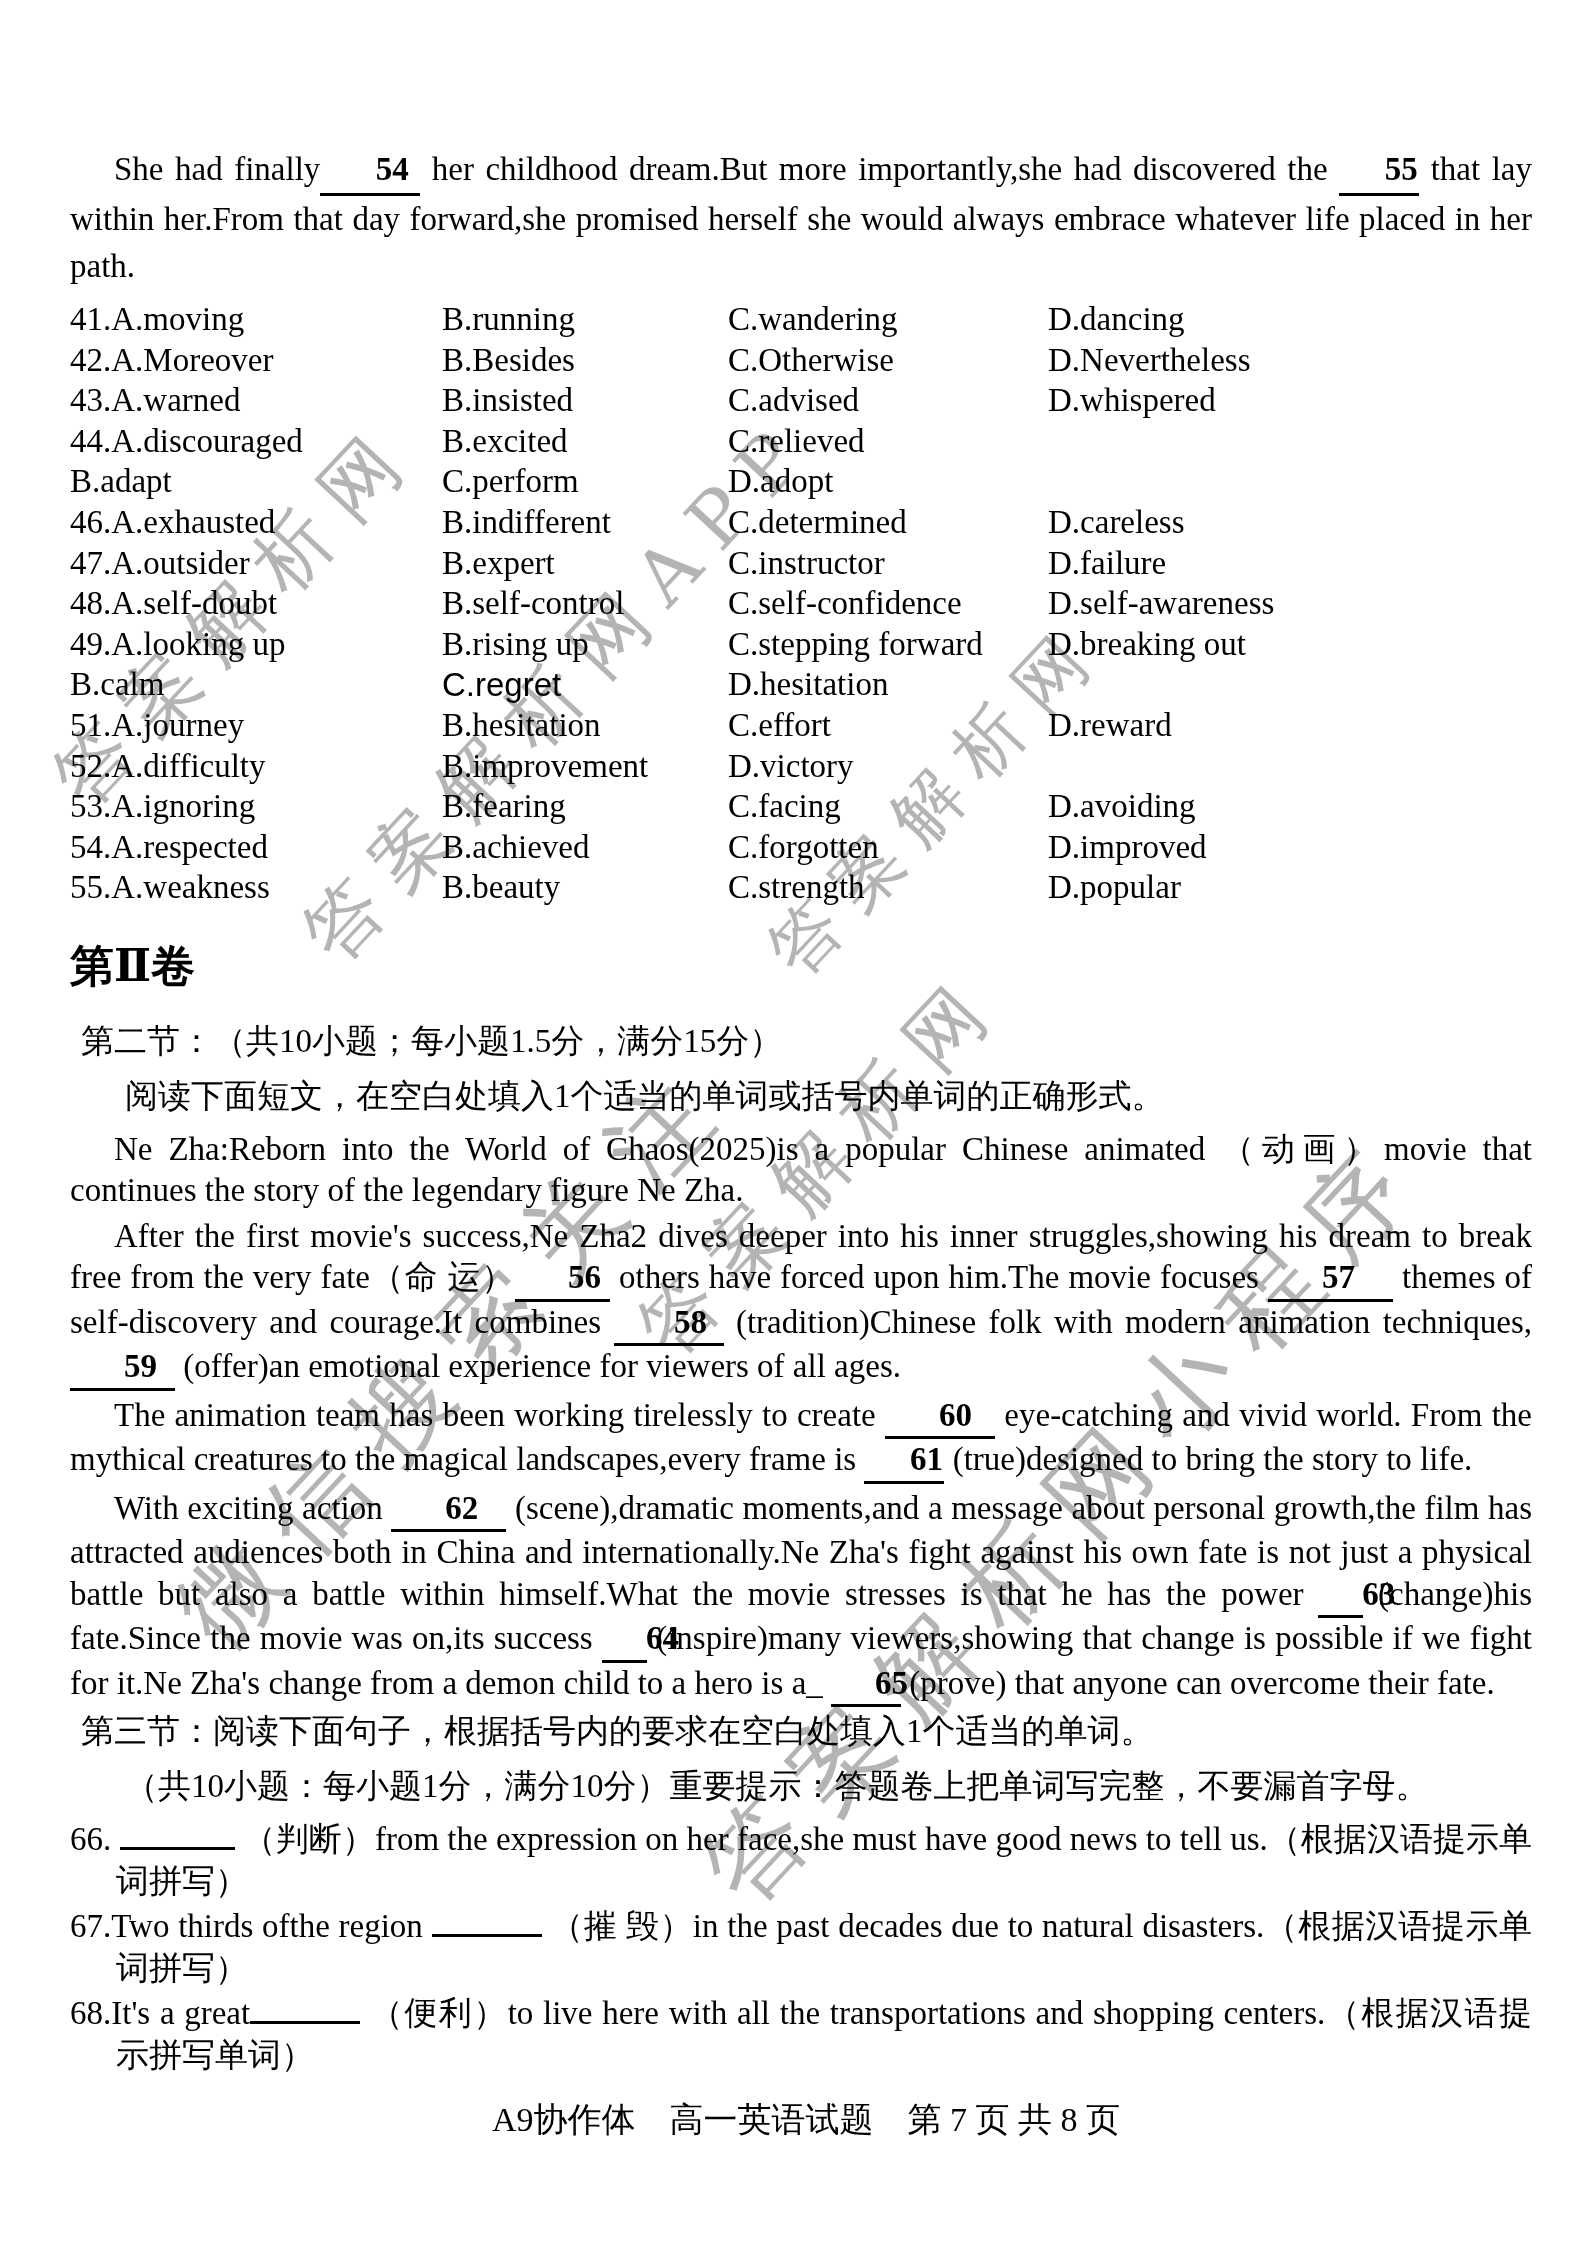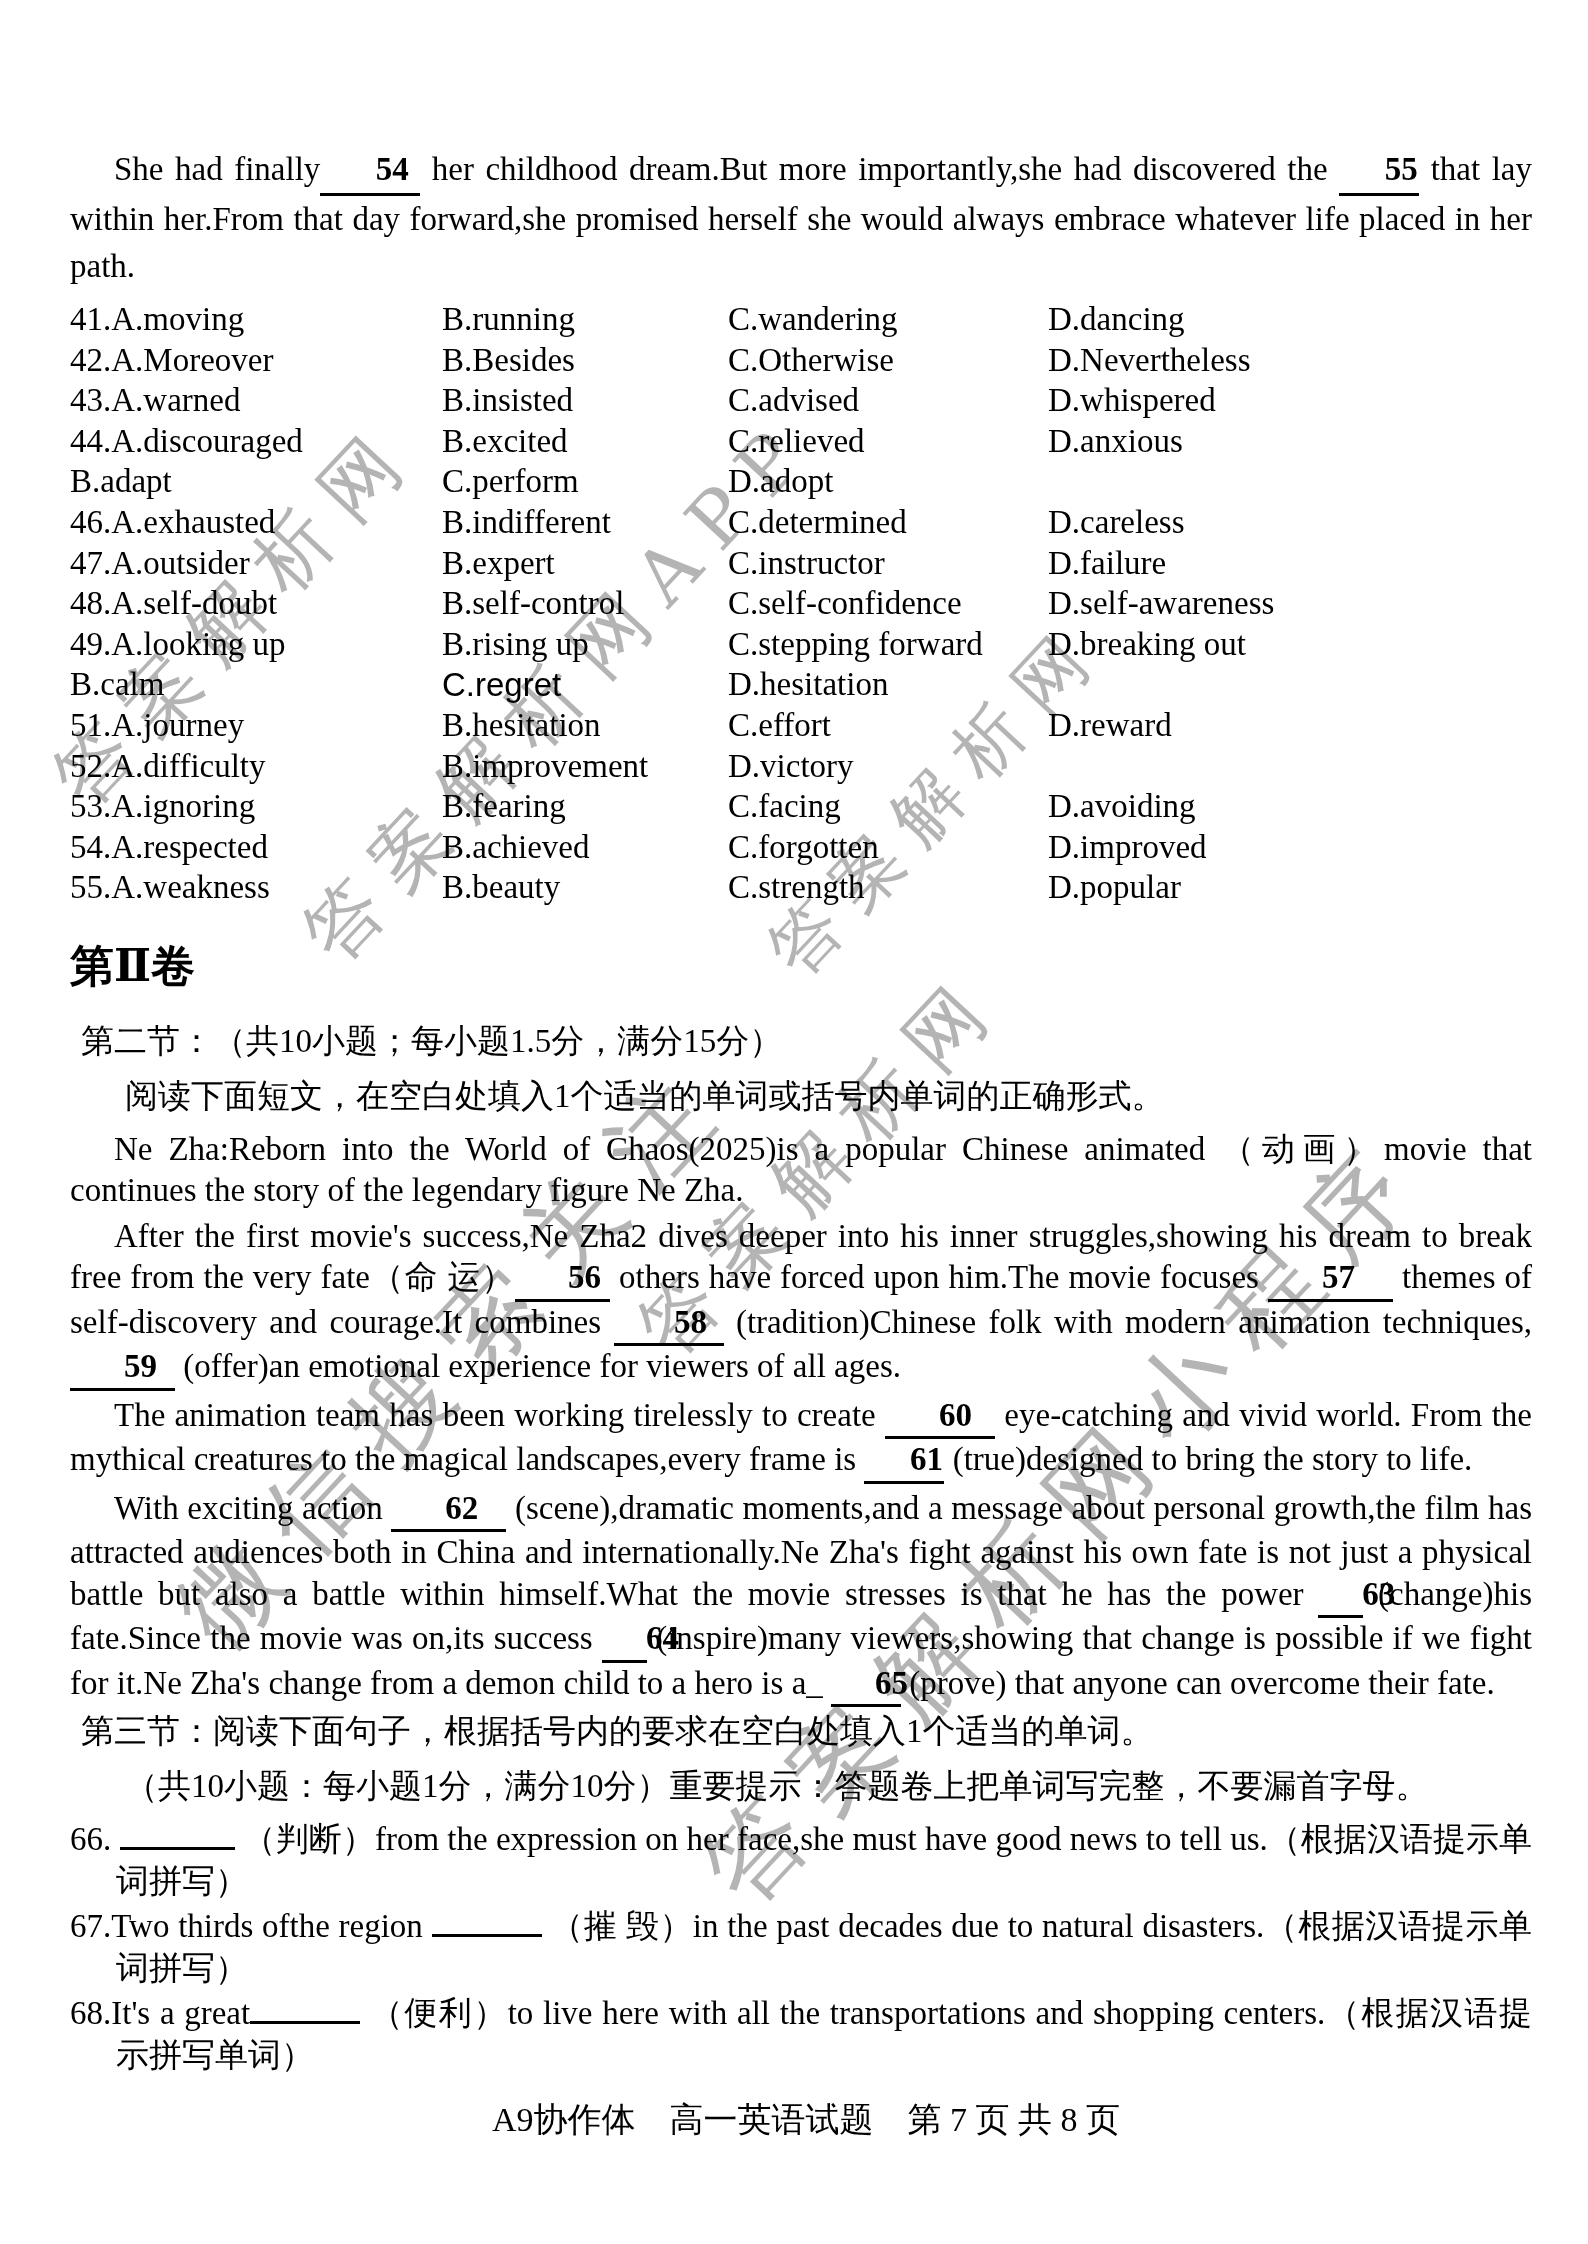--- a/index.html
+++ b/index.html
@@ -58,21 +58,20 @@
         <div class="opt-row">
           <div class="opt-cell">43.A.warned</div>
           <div class="opt-cell">B.insisted</div>
           <div class="opt-cell">C.advised</div>
           <div class="opt-cell">D.whispered</div>
         </div>
         <div class="opt-row">
           <div class="opt-cell">44.A.discouraged</div>
           <div class="opt-cell">B.excited</div>
           <div class="opt-cell">C.relieved</div>
-          <div class="opt-cell">D.anxious</div>
         </div>
         <div class="opt-row">
           <div class="opt-cell">B.adapt</div>
           <div class="opt-cell">C.perform</div>
           <div class="opt-cell">D.adopt</div>
         </div>
         <div class="opt-row">
           <div class="opt-cell">46.A.exhausted</div>
           <div class="opt-cell">B.indifferent</div>
           <div class="opt-cell">C.determined</div>

